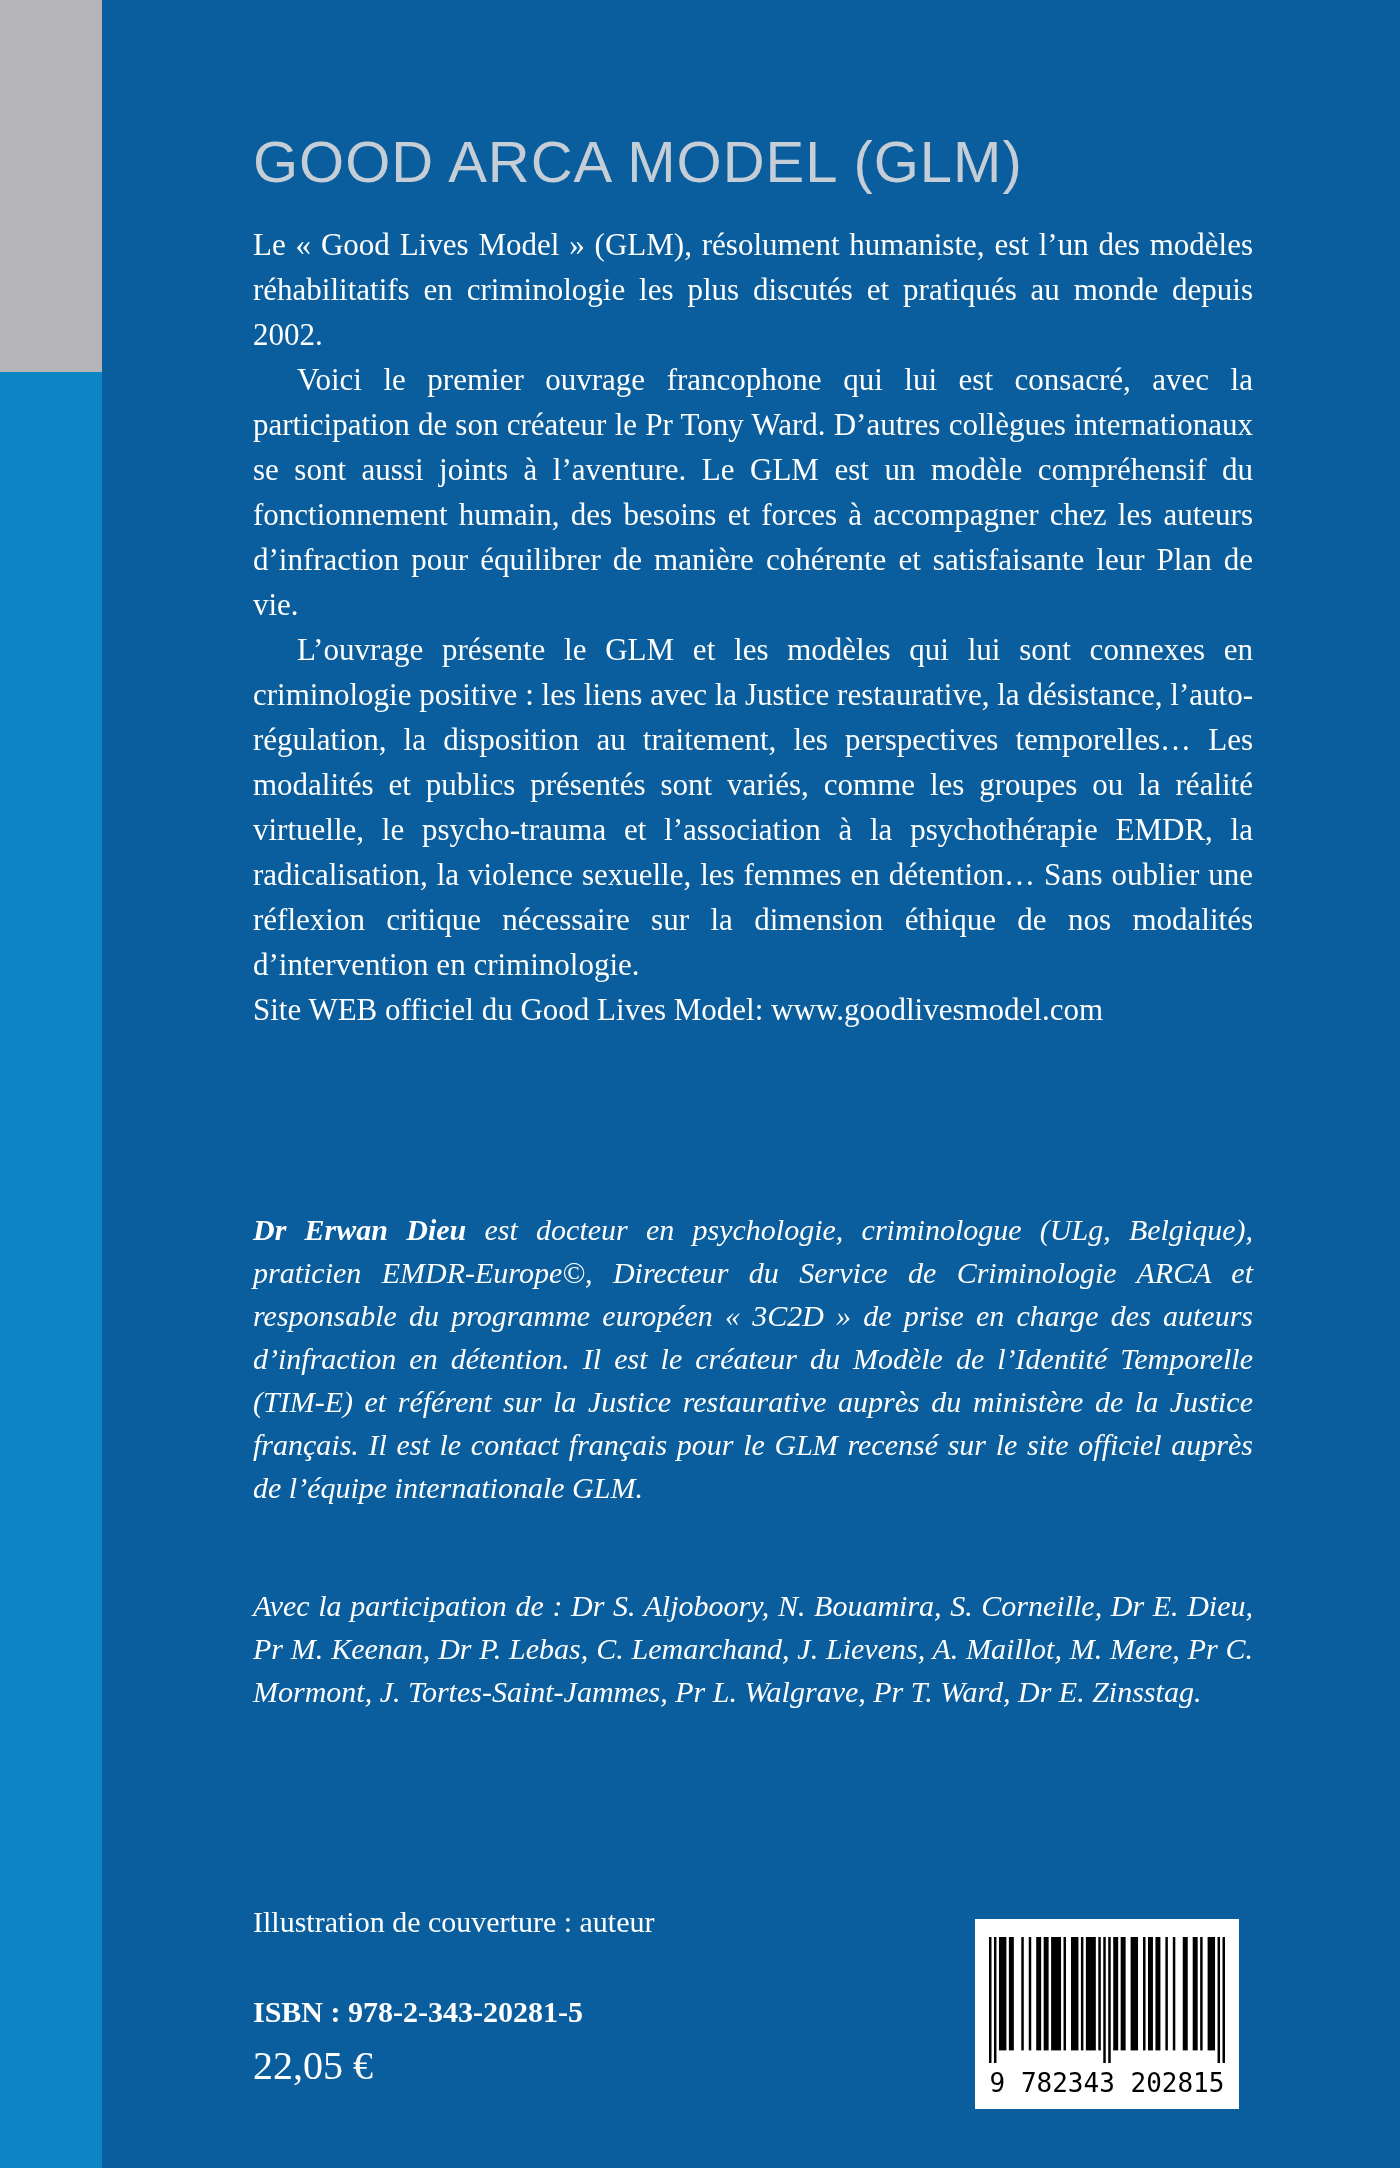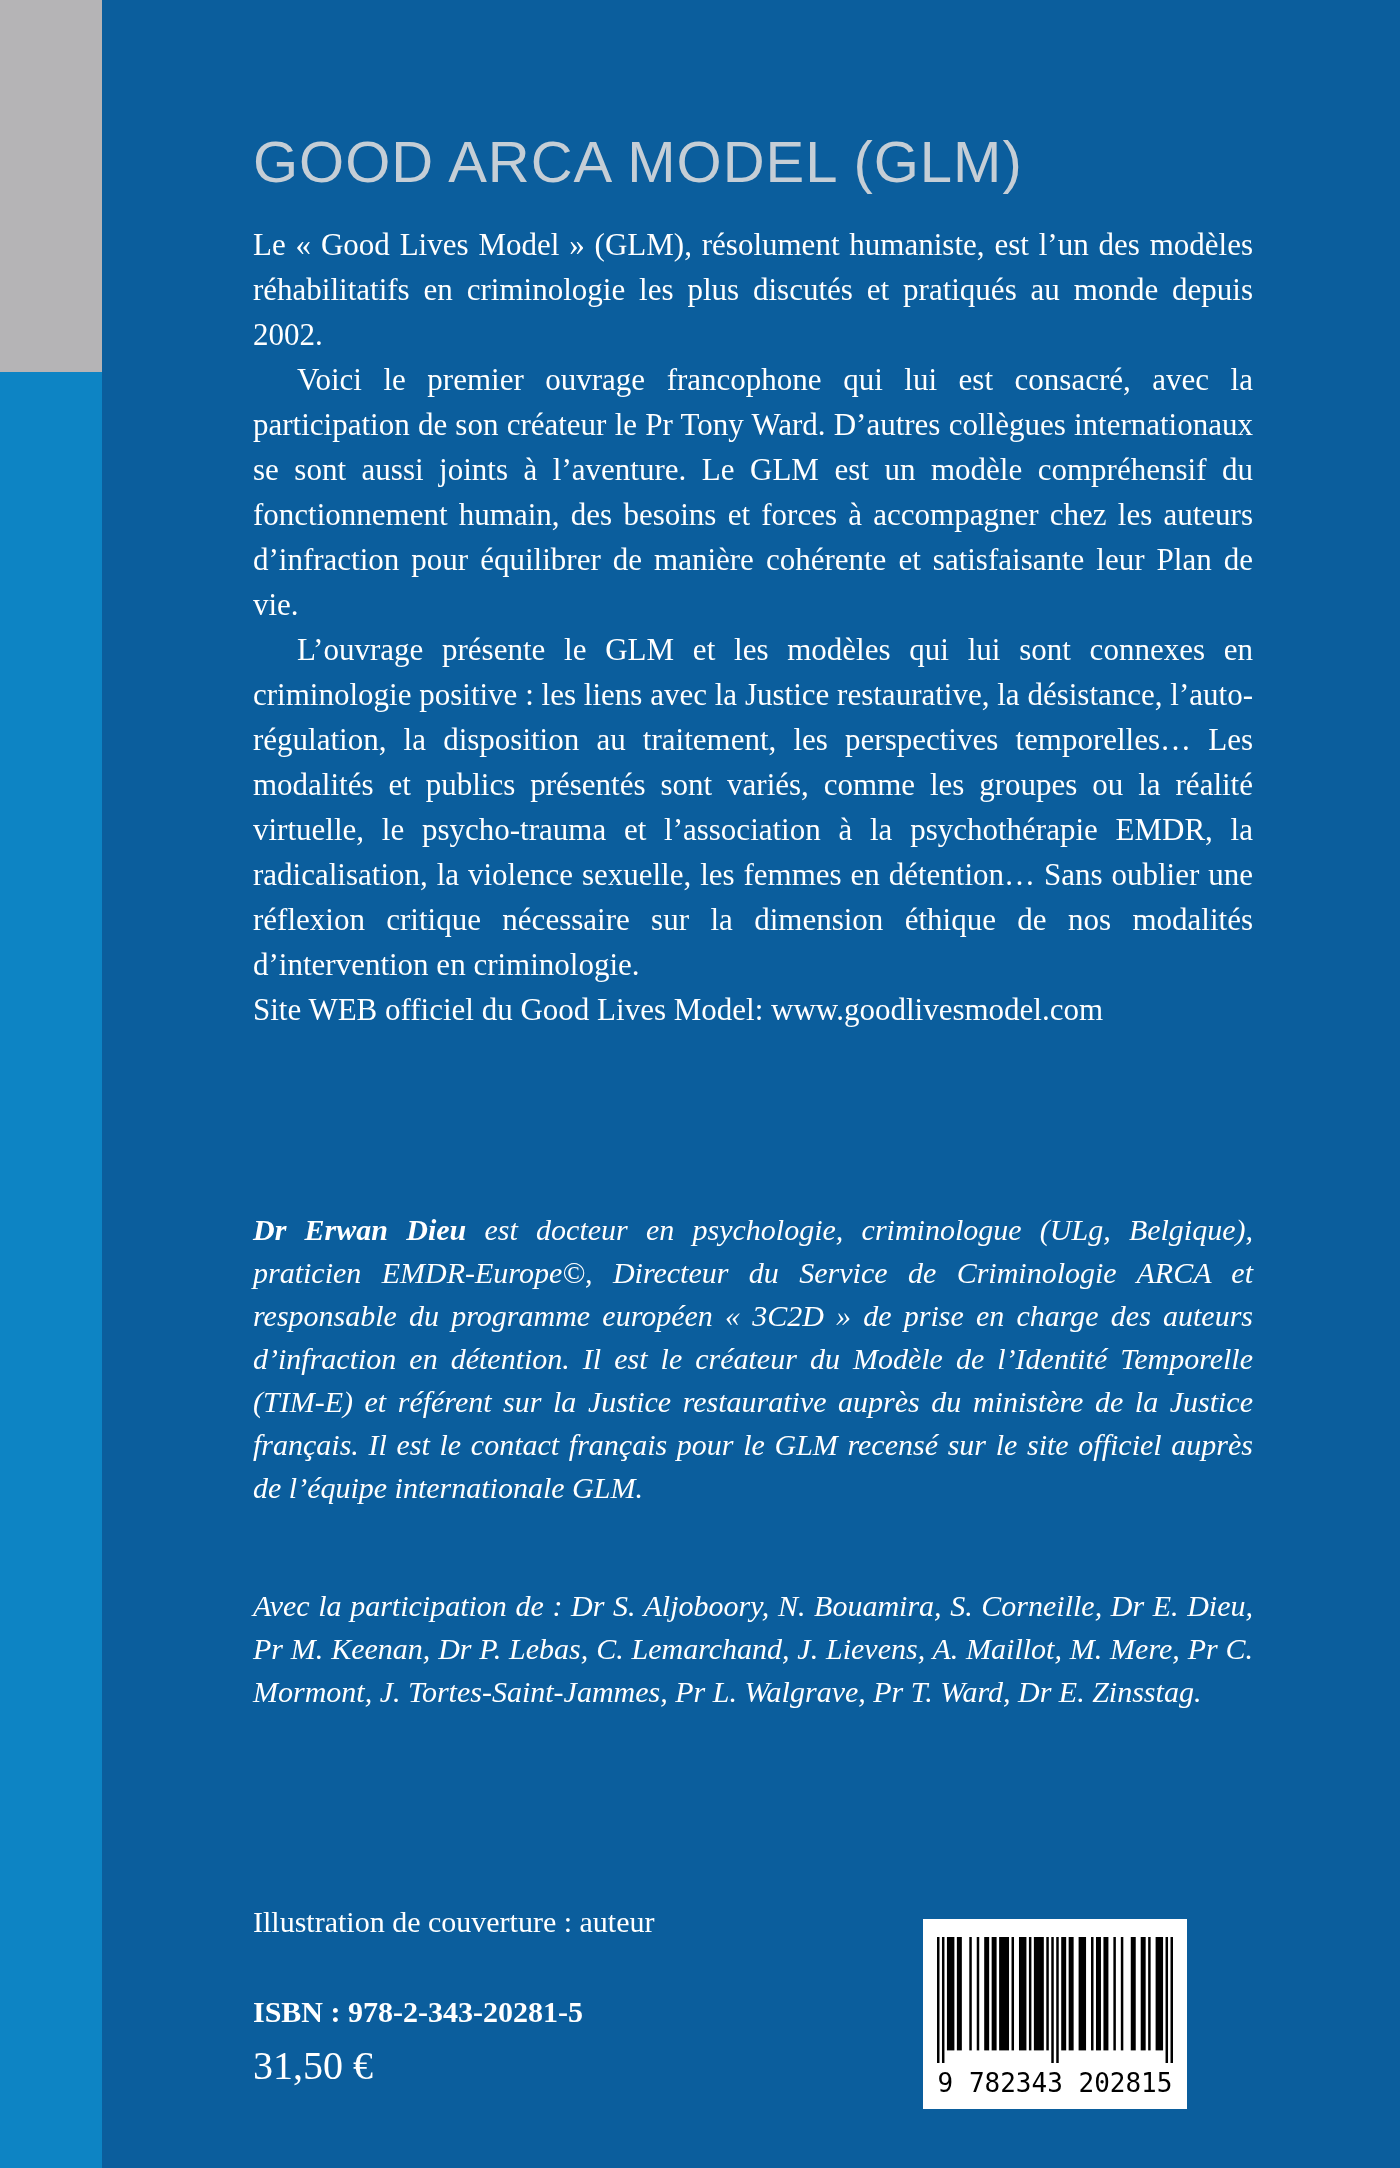--- a/index.html
+++ b/index.html
@@ -97,21 +97,21 @@
     font-weight: bold;
   }
   .price {
     position: absolute;
     left: 253px; top: 2042px;
     color: #ffffff;
     font-size: 40px;
   }
   .barcode {
     position: absolute;
-    left: 923px; top: 1919px;
+    left: 975px; top: 1919px;
     width: 264px; height: 190px;
     background: #ffffff;
     padding: 18px 14px 6px 14px;
     display: flex;
     flex-direction: column;
     align-items: stretch;
   }
   .barcode-bars {
     width: 100%;
     height: 128px;
@@ -145,21 +145,21 @@
 
   <div class="bio">
     <span class="author-name">Dr Erwan Dieu</span><span> est docteur en psychologie, criminologue (ULg, Belgique), praticien EMDR-Europe©, Directeur du Service de Criminologie ARCA et responsable du programme européen « 3C2D » de prise en charge des auteurs d’infraction en détention. Il est le créateur du Modèle de l’Identité Temporelle (TIM-E) et référent sur la Justice restaurative auprès du ministère de la Justice français. Il est le contact français pour le GLM recensé sur le site officiel auprès de l’équipe internationale GLM.</span>
   </div>
 
   <div class="contributors">Avec la participation de : Dr S. Aljoboory, N. Bouamira, S. Corneille, Dr E. Dieu, Pr M. Keenan, Dr P. Lebas, C. Lemarchand, J. Lievens, A. Maillot, M. Mere, Pr C. Mormont, J. Tortes-Saint-Jammes, Pr L. Walgrave, Pr T. Ward, Dr E. Zinsstag.</div>
 
 
   <div class="cover-credit">Illustration de couverture : auteur</div>
   <div class="isbn">ISBN : 978-2-343-20281-5</div>
-  <div class="price">31,50 €</div>
+  <div class="price">22,05 €</div>
 
   <div class="barcode">
     <svg class="barcode-bars" viewBox="0 0 95 60" preserveAspectRatio="none" xmlns="http://www.w3.org/2000/svg">
       <rect x="0" y="0" width="1" height="60" fill="#000"></rect>
       <rect x="2" y="0" width="1" height="60" fill="#000"></rect>
       <rect x="4" y="0" width="3" height="54" fill="#000"></rect>
       <rect x="8" y="0" width="2" height="54" fill="#000"></rect>
       <rect x="13" y="0" width="1" height="54" fill="#000"></rect>
       <rect x="16" y="0" width="1" height="54" fill="#000"></rect>
       <rect x="19" y="0" width="2" height="54" fill="#000"></rect>

